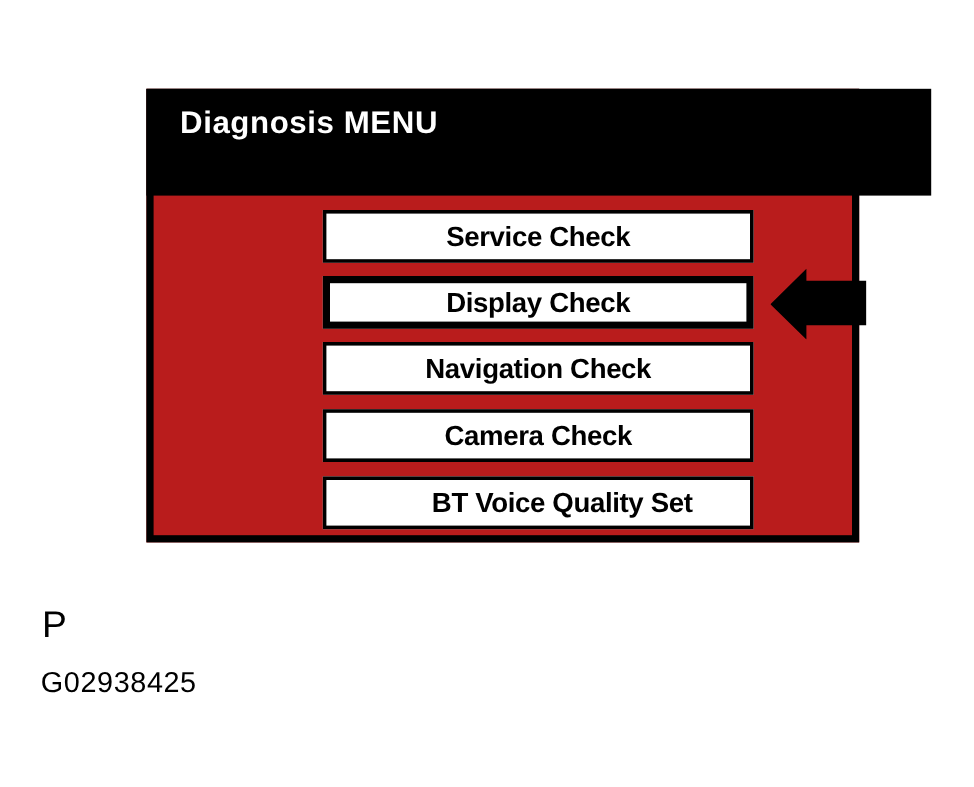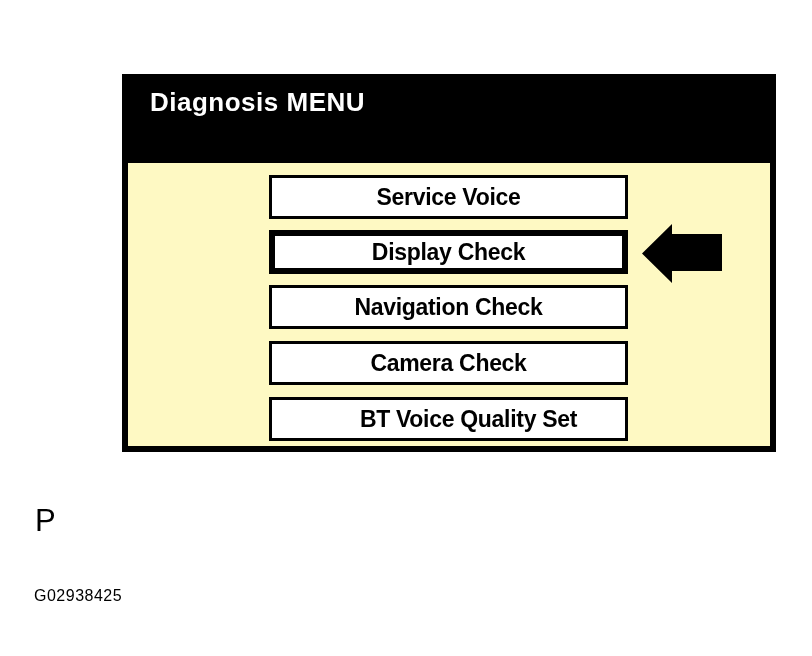--- a/index.html
+++ b/index.html
@@ -5,23 +5,23 @@
   * { margin: 0; padding: 0; box-sizing: border-box; }
   html, body { width: 812px; height: 656px; background: #ffffff; }
   body { font-family: "Liberation Sans", sans-serif; position: relative; overflow: hidden; }
 
   .stage { position: absolute; left: 0; top: 0; width: 812px; height: 656px; background: #ffffff; }
 
   
   .screen {
     position: absolute;
     left: 122px; top: 74px;
-    width: 654px; height: 378px;
+    width: 594px; height: 378px;
     border: 6px solid #000000;
-    background: #fef9c3;
+    background: #b91c1c;
   }
 
   
   .titlebar {
     position: absolute;
     left: -6px; top: -6px;        
     width: 654px; height: 89px;
     background: #000000;
     color: #ffffff;
   }
@@ -71,40 +71,39 @@
   .page-marker {
     position: absolute;
     left: 35px; top: 503px;
     font-size: 31px;
     font-weight: normal;
     color: #000000;
   }
   .figure-id {
     position: absolute;
     left: 34px; top: 556px;
-    font-size: 16px;
+    font-size: 24px;
     font-weight: normal;
     letter-spacing: 0.5px;
     color: #000000;
-    margin-top: 31px;
   }
 </style>
 </head>
 <body>
 
 <div class="stage">
 
   <div class="screen">
 
     <div class="titlebar">
       <div class="title-text">Diagnosis MENU</div>
     </div>
 
     <div class="menu-btn btn-1">
-      <span>Service Voice</span>
+      <span>Service Check</span>
     </div>
 
     <div class="menu-btn btn-2 selected">
       <span>Display Check</span>
     </div>
 
     <div class="menu-btn btn-3">
       <span>Navigation Check</span>
     </div>
 

